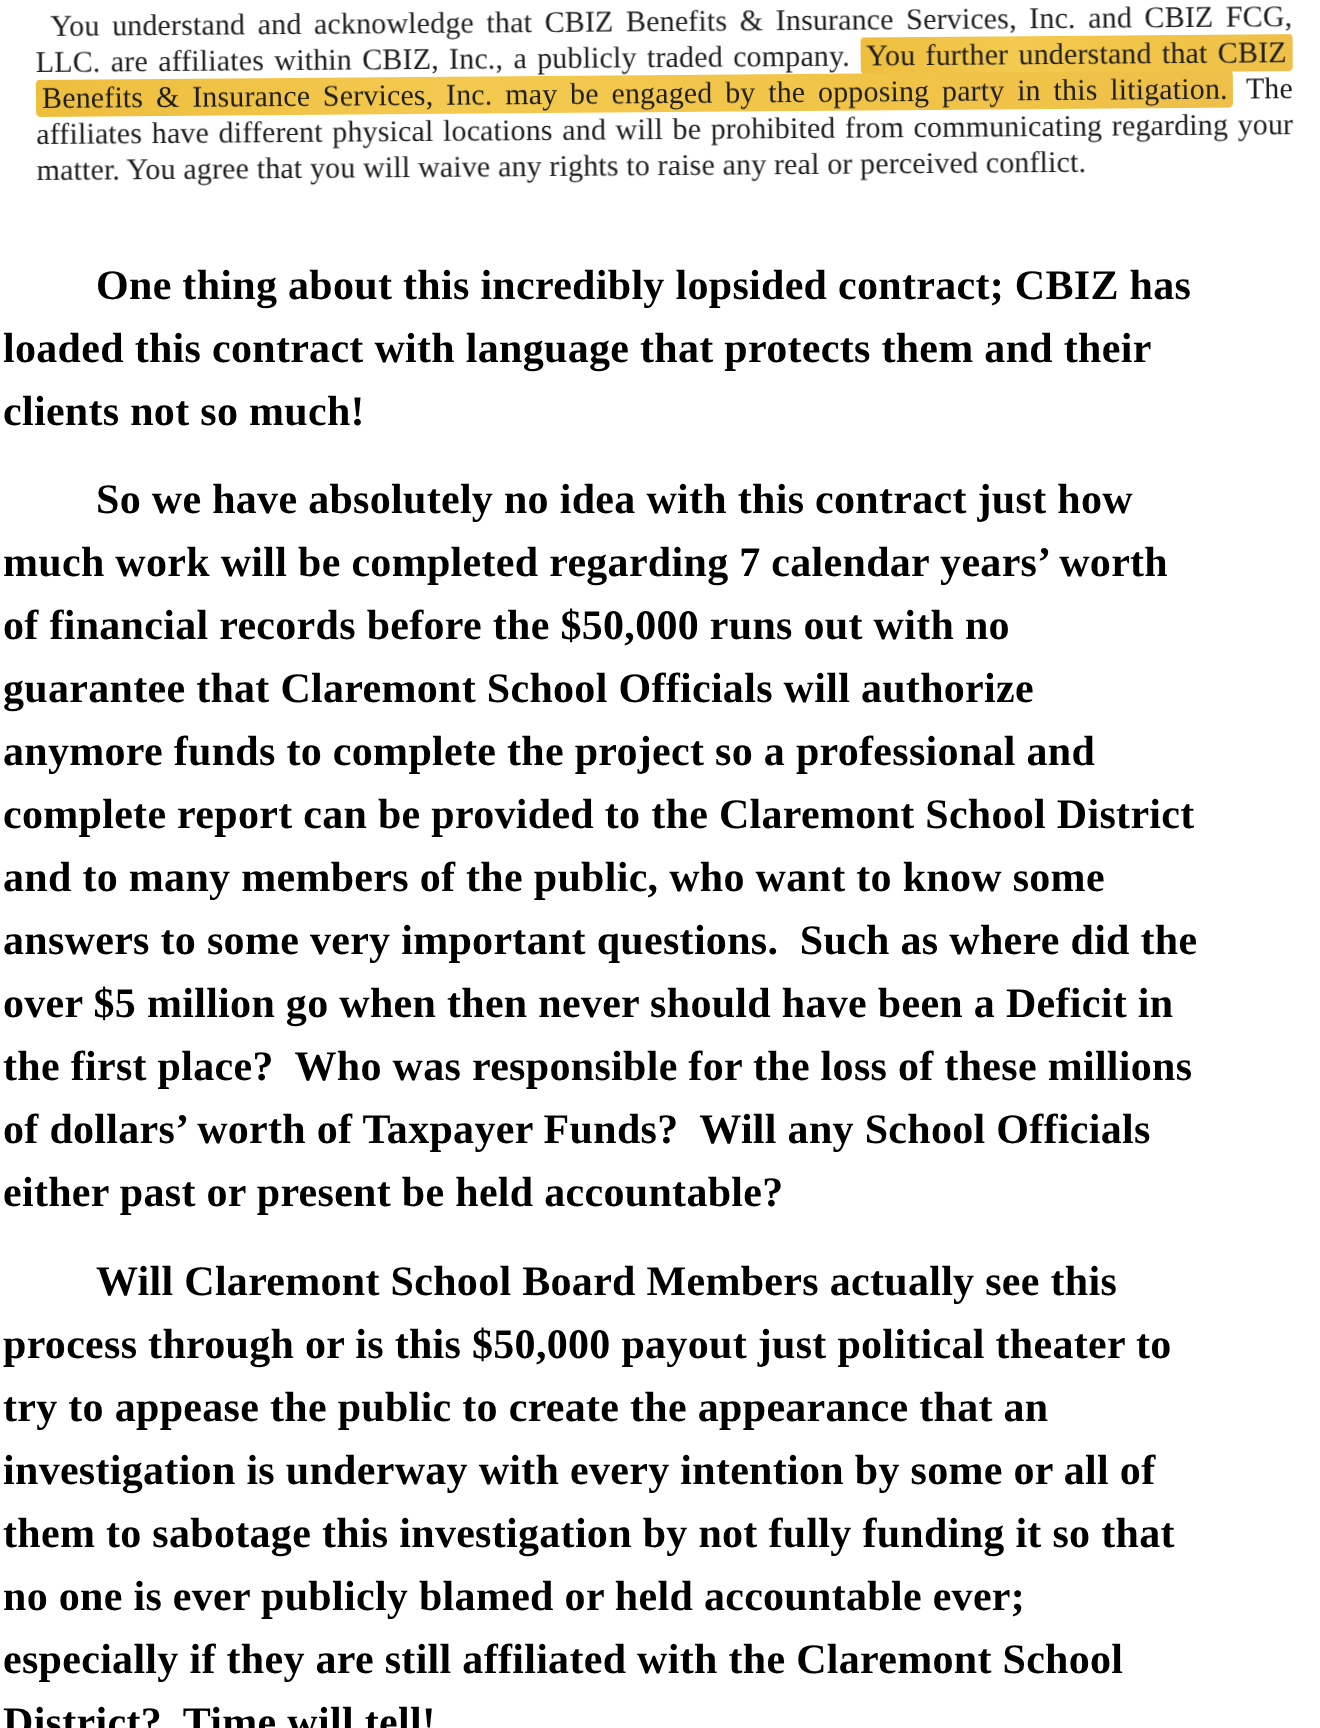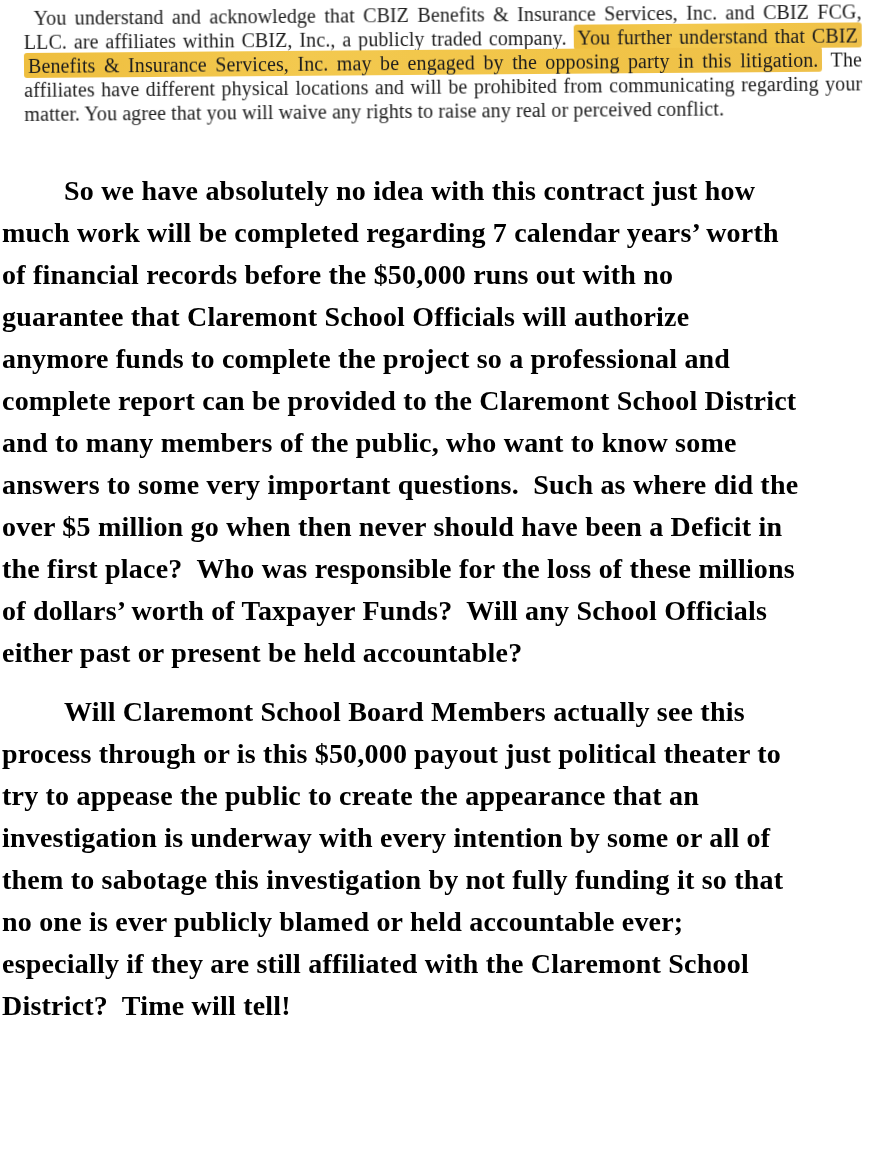--- a/index.html
+++ b/index.html
@@ -49,20 +49,23 @@
     white-space: pre;
     text-indent: 62px;
   }
 </style>
 </head>
 <body>
 
 <div class="scan"><span>You understand and acknowledge that CBIZ Benefits &amp; Insurance Services, Inc. and CBIZ FCG, LLC. are affiliates within CBIZ, Inc., a publicly traded company. </span><mark class="hl">You further understand that CBIZ Benefits &amp; Insurance Services, Inc. may be engaged by the opposing party in this litigation.</mark><span> The affiliates have different physical locations and will be prohibited from communicating regarding your matter. You agree that you will waive any rights to raise any real or perceived conflict.</span></div>
 
 <div class="bodytext">
+  <p class="para">One thing about this incredibly lopsided contract; CBIZ has
+loaded this contract with language that protects them and their
+clients not so much!</p>
   <p class="para">So we have absolutely no idea with this contract just how
 much work will be completed regarding 7 calendar years’ worth
 of financial records before the $50,000 runs out with no
 guarantee that Claremont School Officials will authorize
 anymore funds to complete the project so a professional and
 complete report can be provided to the Claremont School District
 and to many members of the public, who want to know some
 answers to some very important questions.  Such as where did the
 over $5 million go when then never should have been a Deficit in
 the first place?  Who was responsible for the loss of these millions

